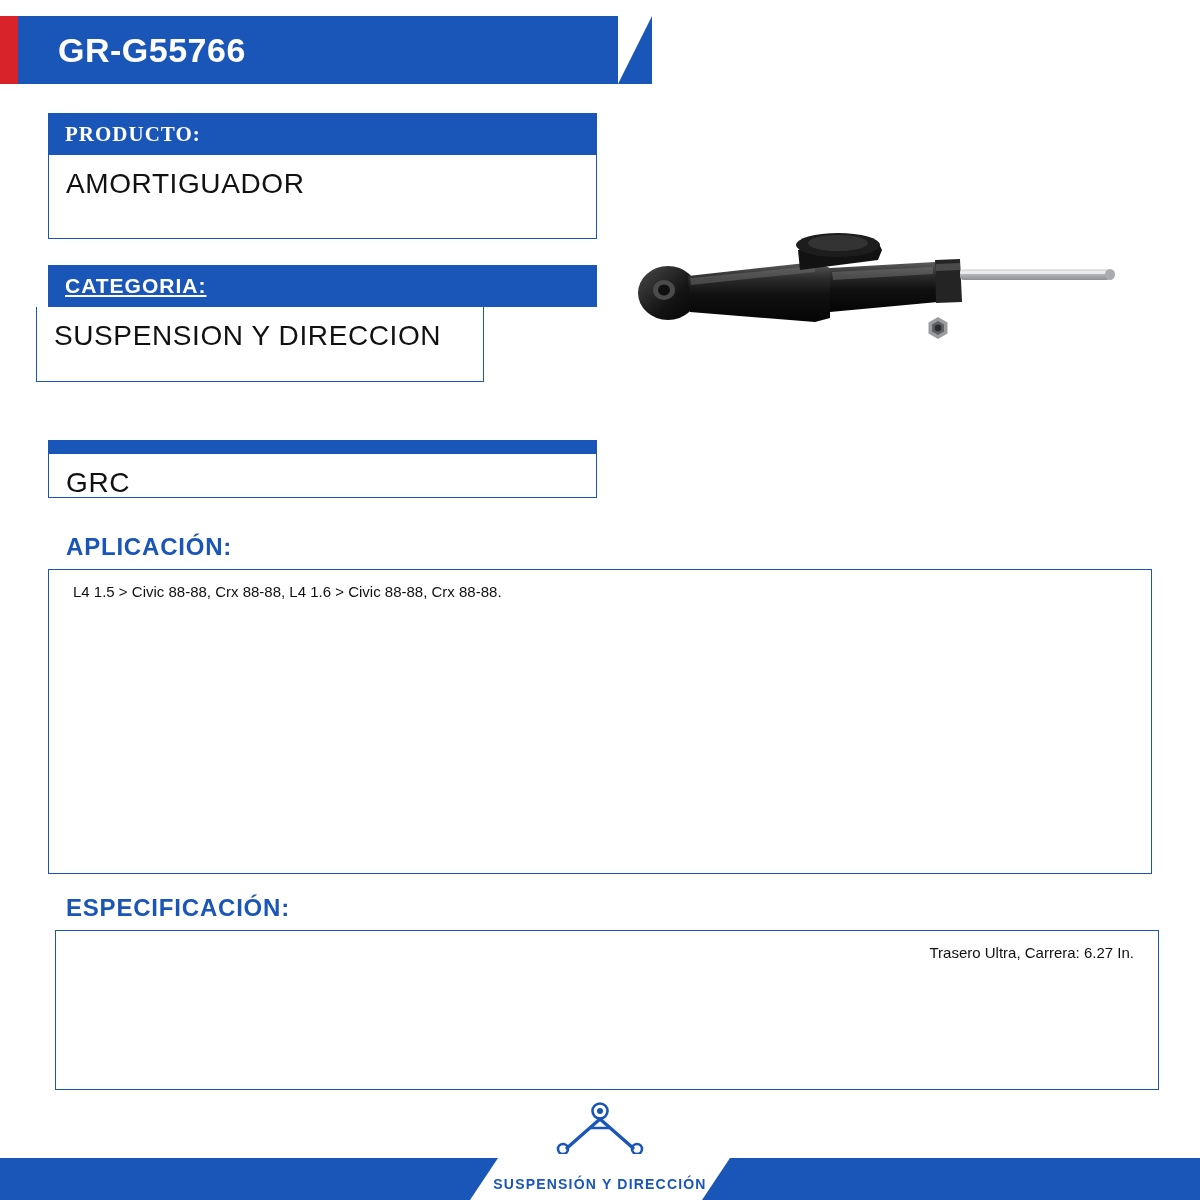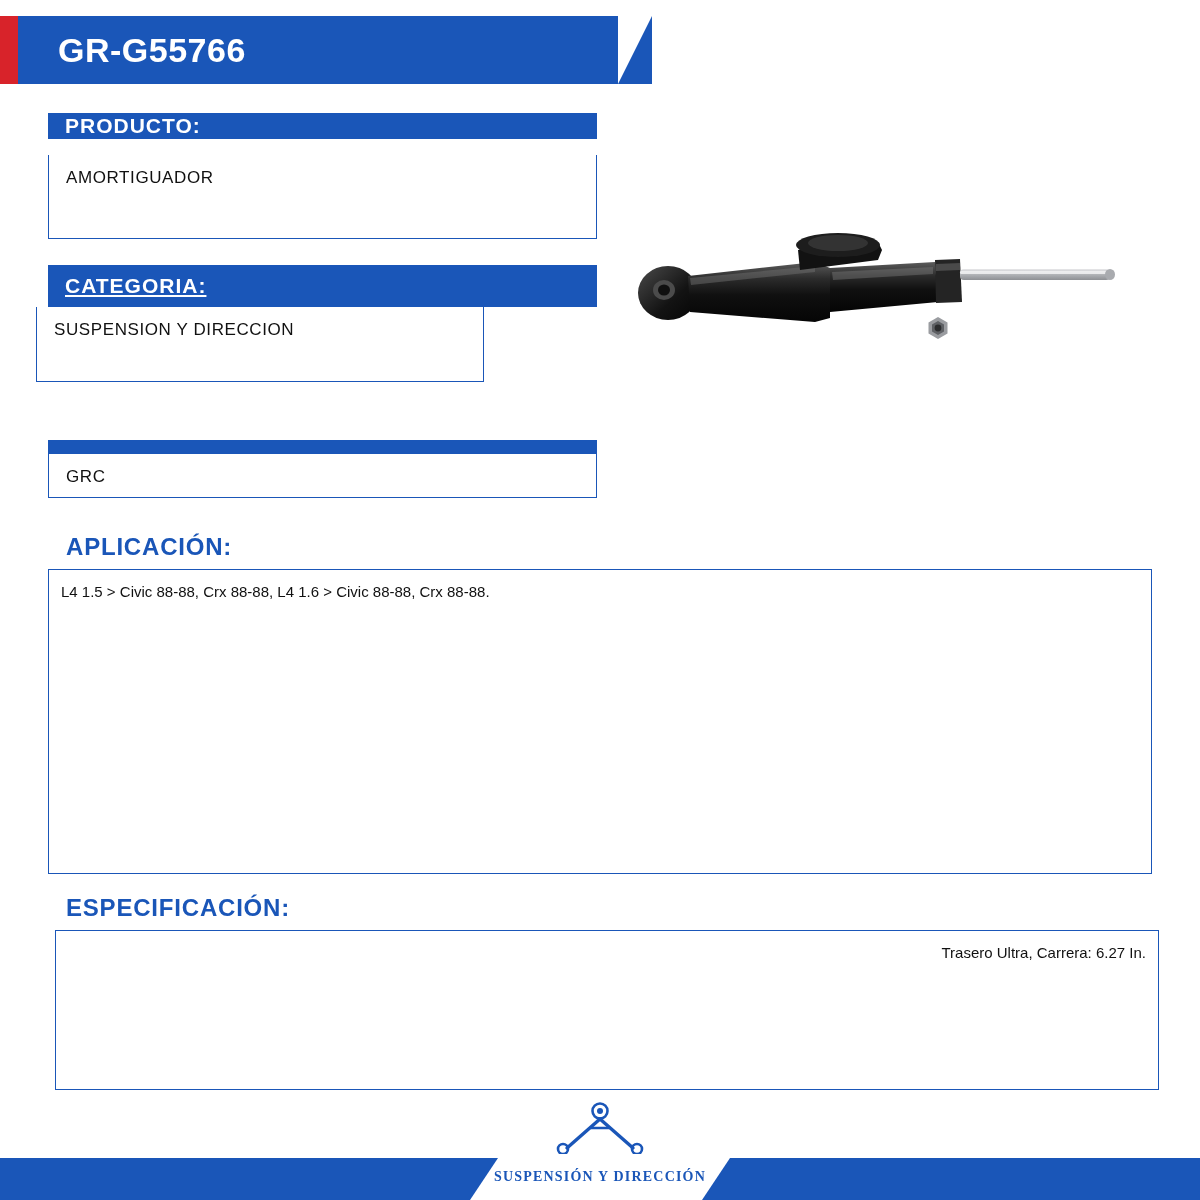--- a/index.html
+++ b/index.html
@@ -63,28 +63,28 @@
     letter-spacing: 1px;
     display: flex;
     align-items: center;
     padding-left: 17px;
   }
   .field-value {
     position: absolute;
     border: 1px solid #1a56b8;
     border-top: none;
     color: #111111;
-    font-size: 17px;
+    font-size: 28px;
     letter-spacing: 0.6px;
     padding: 13px 0 0 17px;
     background: #ffffff;
   }
 
   
-  #lbl-producto { left: 48px; top: 113px; width: 549px; height: 26px; }
+  #lbl-producto { left: 48px; top: 113px; width: 549px; height: 42px; font-family: Liberation Serif, serif; }
   #val-producto { left: 48px; top: 155px; width: 549px; height: 84px; }
   
   #lbl-categoria { left: 48px; top: 265px; width: 549px; height: 42px; text-decoration: underline; }
   #val-categoria { left: 36px; top: 307px; width: 448px; height: 75px; }
   
   #lbl-marca { left: 48px; top: 412px; width: 549px; height: 42px; margin-top: 28px; }
   #val-marca { left: 48px; top: 454px; width: 549px; height: 44px; }
 
   
   .section-title {
@@ -95,21 +95,21 @@
     letter-spacing: 0.8px;
   }
   #ttl-aplicacion { left: 66px; top: 533px; }
   #ttl-especificacion { left: 66px; top: 894px; }
 
   
   .big-box {
     position: absolute;
     border: 1px solid #1a56b8;
     background: #ffffff;
-    padding: 12px 12px;
+    padding: 12px 24px;
     font-size: 15px;
     color: #111111;
     line-height: 1.35;
   }
   #box-aplicacion { left: 48px; top: 569px; width: 1104px; height: 305px; }
   #box-especificacion { left: 55px; top: 930px; width: 1104px; height: 160px; text-align: right; }
 
   
   #product-image {
     position: absolute;
@@ -160,22 +160,21 @@
     transform: translateX(-50%);
     top: -56px;
     width: 260px;
     text-align: center;
   }
   #footer-caption {
     font-size: 14px;
     font-weight: bold;
     color: #1a56b8;
     letter-spacing: 1.2px;
-    margin-top: 11px;
-    font-family: Liberation Serif, serif;
+    margin-top: 18px;
   }
 </style>
 </head>
 <body>
 
 <div id="page">
 
   <div id="header">
     <div class="hdr-red"></div>
     <div class="hdr-blue"></div>

